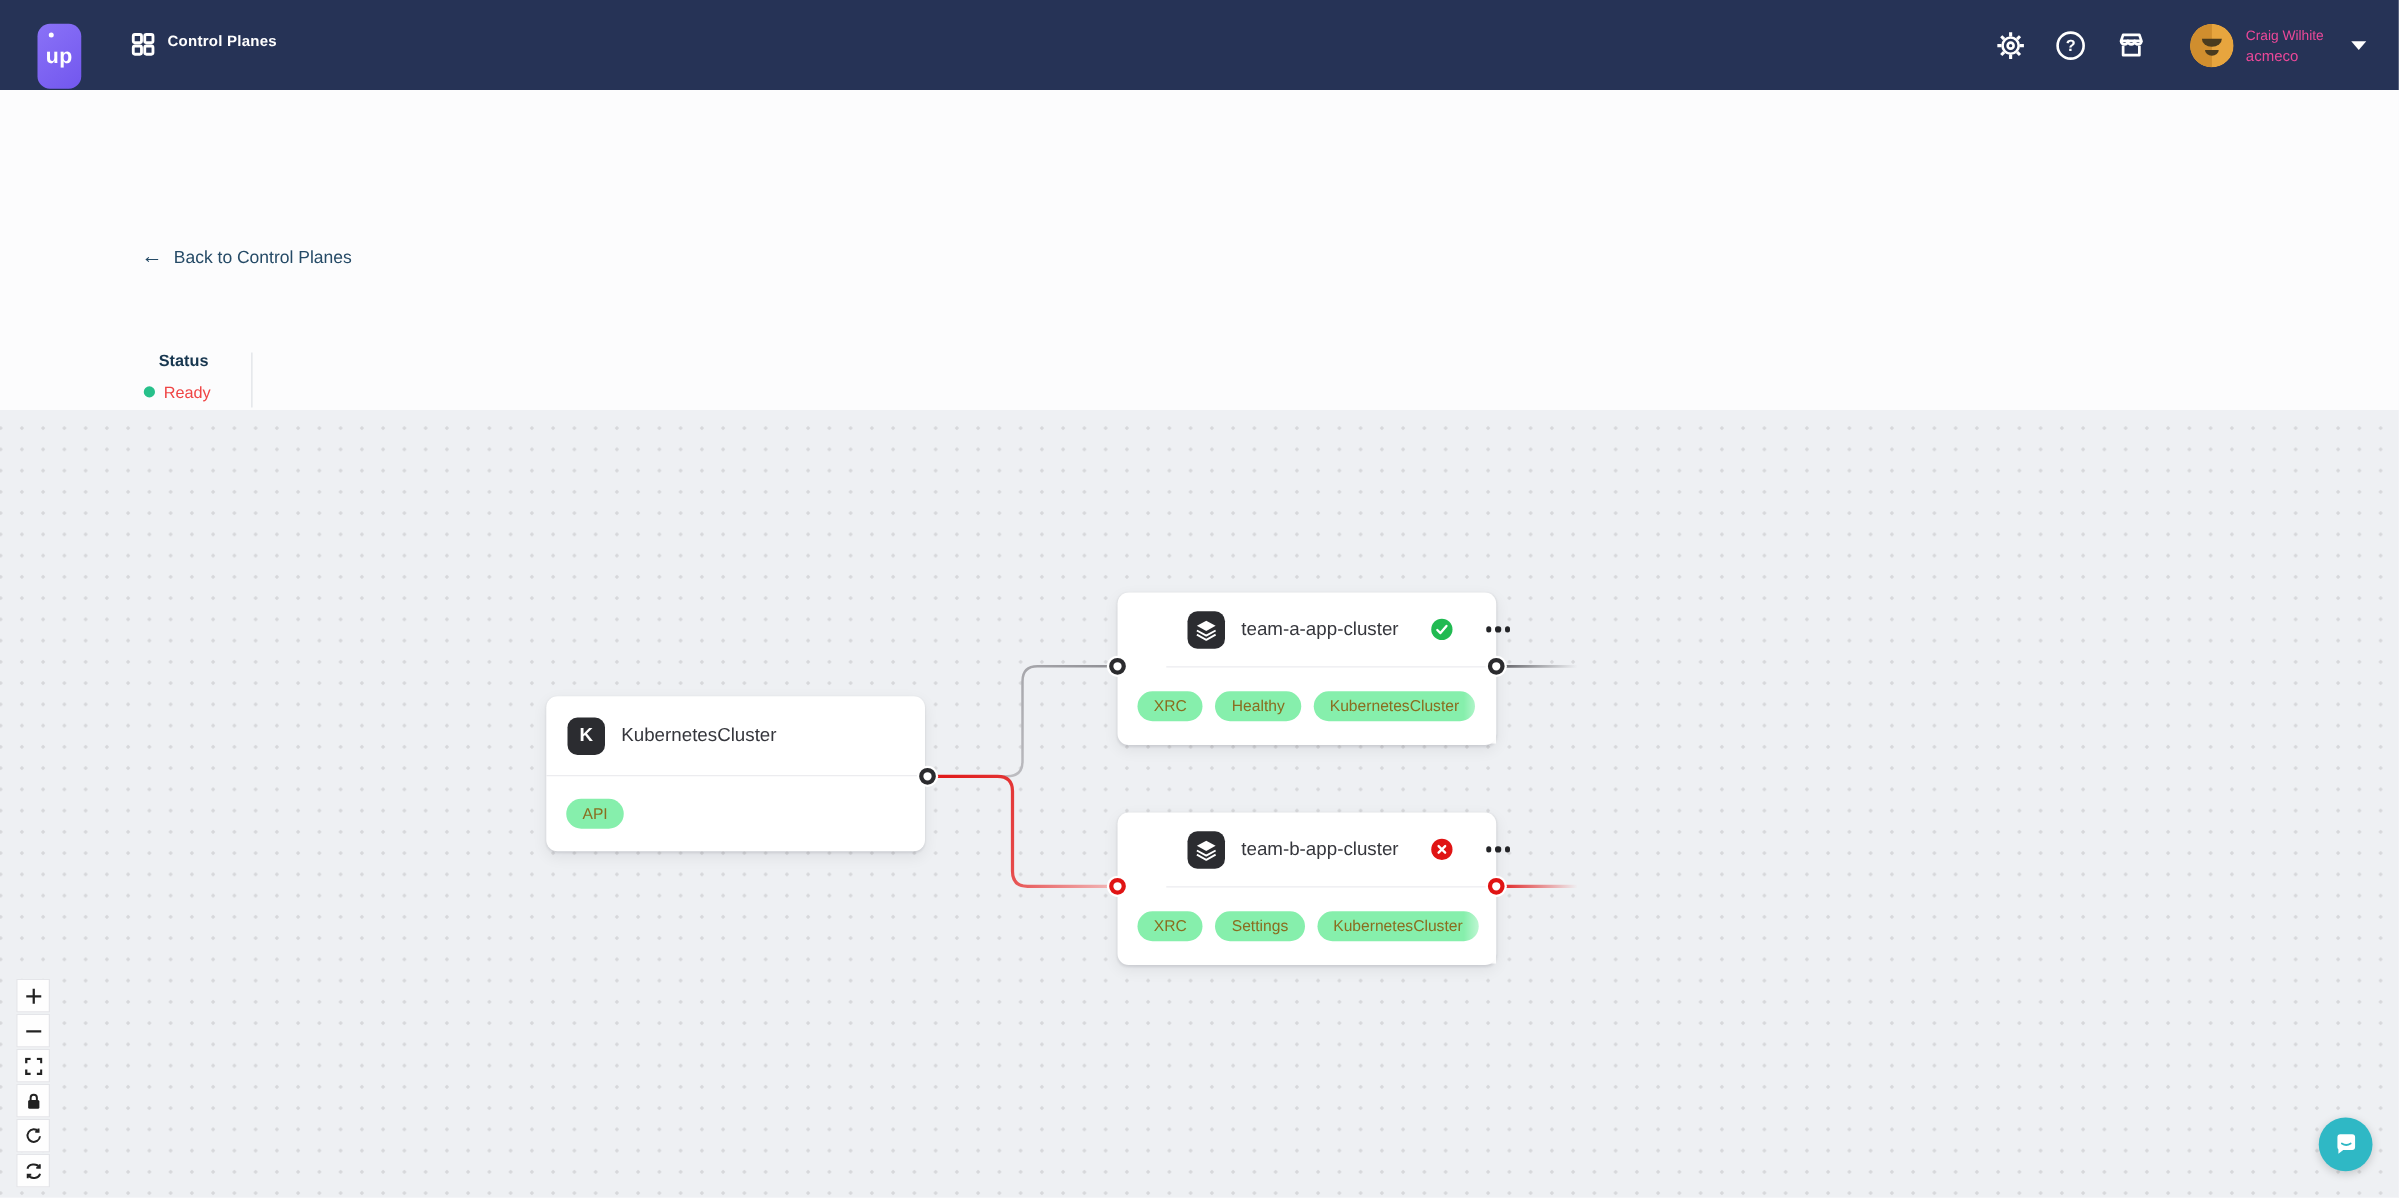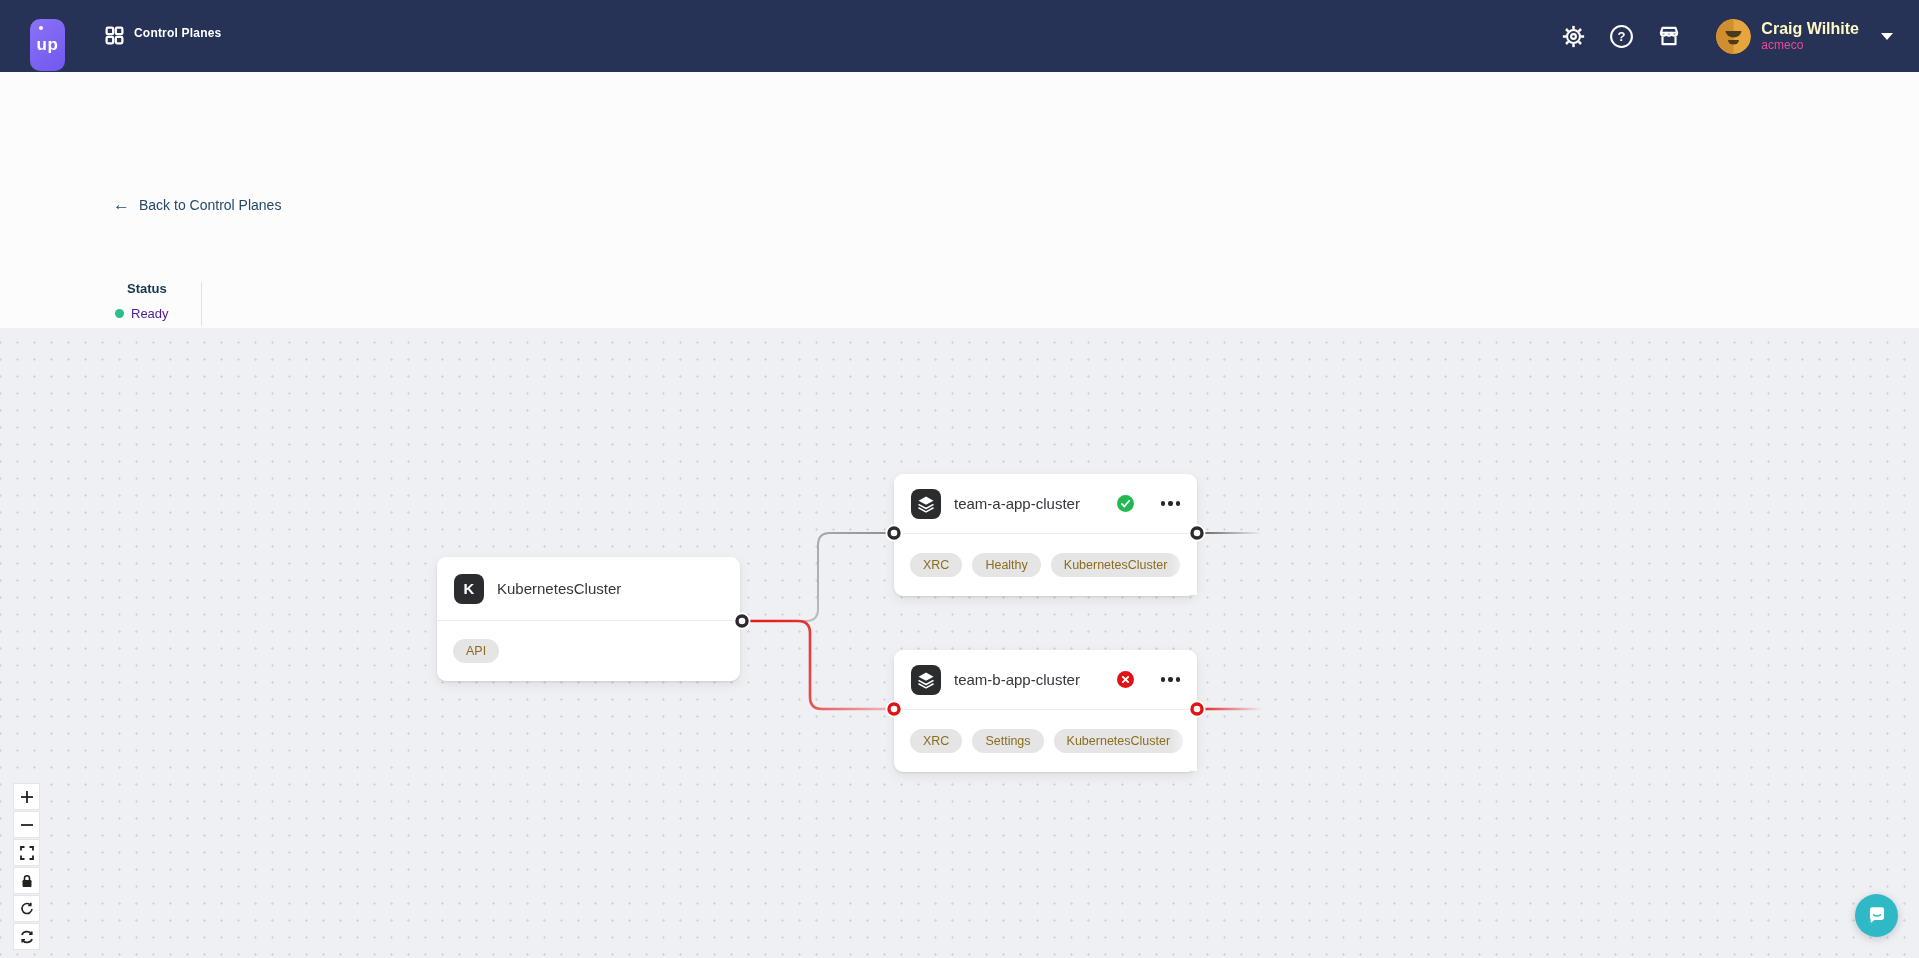--- a/index.html
+++ b/index.html
@@ -18,36 +18,36 @@
   .nav-grid { position:absolute; left:104px; top:25px; }
   .app-title { position:absolute; left:134px; top:26px; color:#fff;
     font-size:12px; font-weight:bold; letter-spacing:.2px; }
   .nav-right { position:absolute; right:0; top:0; height:72px;
     display:flex; align-items:center; padding-right:26px; }
   .nav-iconbtn { width:26px; height:26px; margin-left:22px; display:flex;
     align-items:center; justify-content:center; cursor:pointer; }
   .avatar { width:35px; height:35px; border-radius:50%; overflow:hidden;
     margin-left:34px; cursor:pointer; flex:none; }
   .user-block { margin-left:10px; cursor:pointer; }
-  .user-name { color:#fef9c3; font-size:16px; font-weight:bold; line-height:18px; }
+  .user-name { color:#ec4899; font-size:11px; font-weight:normal; line-height:18px; }
   .user-org { color:#ec4899; font-size:12px; line-height:14px; }
   .chevron-down { width:0; height:0; margin-left:22px;
     border-left:6px solid transparent; border-right:6px solid transparent;
     border-top:7px solid #fff; cursor:pointer; }
 
   
   .page-header { position:absolute; top:72px; left:0; width:1919px; height:256px;
     background:#fcfcfd; }
   .back-link { position:absolute; left:113px; top:125px; display:flex;
     align-items:center; gap:9px; color:#254a66; font-size:14px; cursor:pointer; }
   .back-arrow { font-size:17px; line-height:14px; color:#254a66; }
   .cp-title { position:absolute; left:113px; top:148px; color:#17364f;
     font-size:27px; font-weight:bold; letter-spacing:-.3px; }
   .meta-label { font-size:13px; font-weight:bold; color:#17364f; margin-bottom:10px;margin-left:12px; }
-  .meta-value { font-size:13px; color:#4c1d95; display:flex; align-items:center; gap:7px; }
+  .meta-value { font-size:13px; color:#ef4444; display:flex; align-items:center; gap:7px; }
   .status-block { position:absolute; left:115px; top:209px; }
   .status-dot { width:9px; height:9px; border-radius:50%; background:#27c08a; }
   .meta-divider { position:absolute; left:201px; top:210px; width:1px; height:44px;
     background:#dee1e6; }
   .config-block { position:absolute; left:217px; top:209px; }
   .config-row { display:flex; gap:14px; }
 
   
   .tabs { position:absolute; left:121px; top:288px; display:flex; gap:22px; }
   .tab { padding:8px 15px 12px; font-size:16px; font-weight:bold; color:#1c3a57;
@@ -72,31 +72,31 @@
   .node-title { font-size:15px; color:#35363c; white-space:nowrap; }
   .flex-sp { flex:1; }
   .status-circle { width:17px; height:17px; border-radius:50%; flex:none;
     display:flex; align-items:center; justify-content:center; }
   .status-circle.healthy { background:#21ba52; }
   .status-circle.unhealthy { background:#e01414; }
   .menu-btn { display:flex; gap:3px; margin-left:14px; cursor:pointer; padding:4px 0; }
   .menu-btn i { width:4.5px; height:4.5px; border-radius:50%; background:#232427; }
   .node-body { position:relative; display:flex; align-items:center; gap:10px;
     padding:0 16px; overflow:hidden; }
-  .badge { background:#e5e5e5; color:#8a6d1f; font-size:12.5px; padding:5px 13px;
+  .badge { background:#86efac; color:#8a6d1f; font-size:12.5px; padding:5px 13px;
     border-radius:13px; white-space:nowrap; flex:none; }
   .body-fade { position:absolute; right:0; top:0; bottom:0; width:26px;
     background:linear-gradient(to right, rgba(255,255,255,0), #fff); }
 
   #node-kc   { left:437px; top:229px; width:303px; height:124px; }
   #node-kc .node-head { height:64px; }
   #node-kc .node-body { height:59px; }
   #node-ta   { left:894px; top:146px; width:303px; height:122px; }
   #node-tb   { left:894px; top:322px; width:303px; height:122px; }
-  .team-node .node-head { height:60px; }
+  .team-node .node-head { height:60px;margin-left:39px; }
   .team-node .node-body { height:61px; }
 
   
   .flow-controls { position:absolute; left:13px; top:455px; display:flex;
     flex-direction:column; gap:1px; z-index:6; }
   .ctrl-btn { width:27px; height:27px; background:#fefefe; border:1px solid #e4e5e9;
     display:flex; align-items:center; justify-content:center; cursor:pointer; }
 
   
   .chat-bubble { position:absolute; left:1855px; top:566px; width:43px; height:43px;

